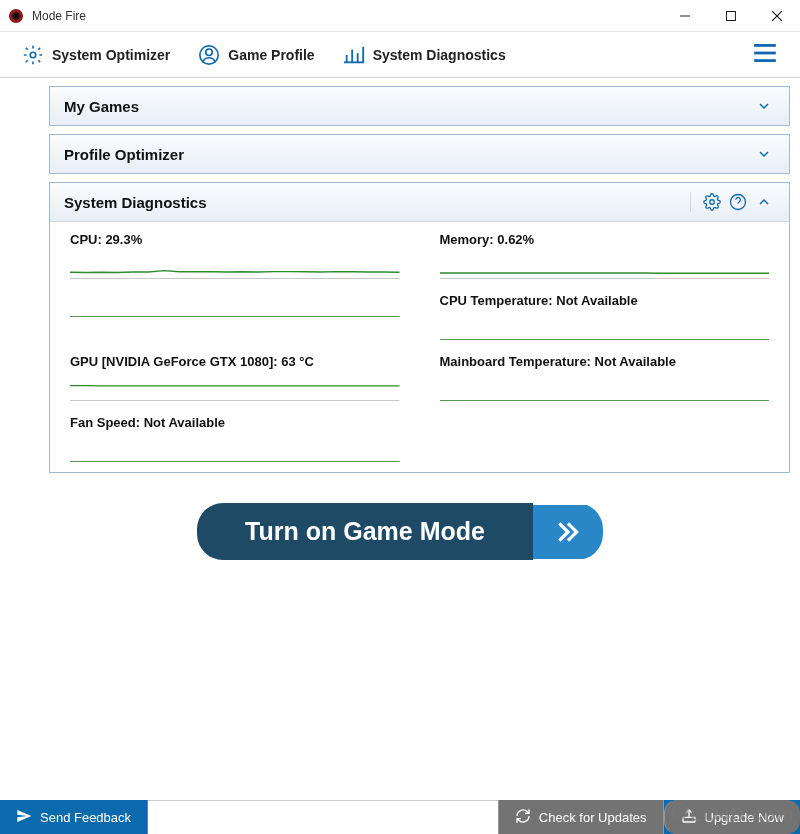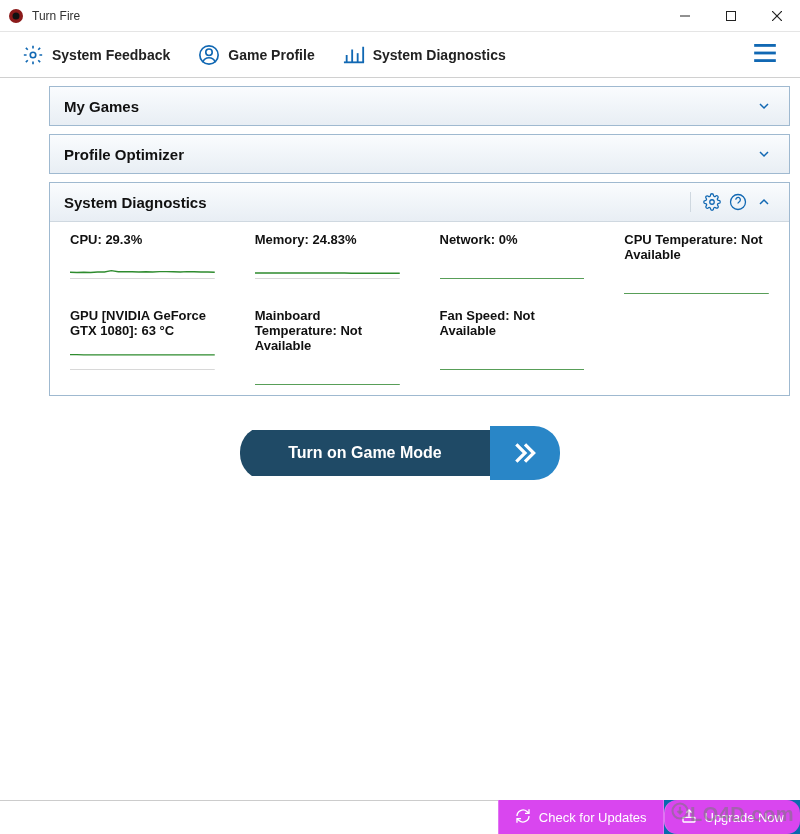--- a/index.html
+++ b/index.html
@@ -22,54 +22,54 @@
 
 
 .panel { border: 1px solid #9fb9d0; margin-bottom: 8px; margin-left: 39px; }
 .panel-header { height: 38px; background: linear-gradient(#fafcfe, #e8eef4); display: flex; align-items: center; padding: 0 14px; cursor: pointer; font-size: 15px; font-weight: 700; color: #111; }
 .panel-header .phspace { flex: 1; }
 .panel-header .phicon { width: 22px; height: 22px; display:flex; align-items:center; justify-content:center; margin-left: 4px; color: #1168b3; cursor:pointer; }
 .panel-header .sep { width:1px; height:20px; background:#cfd8e0; margin: 0 6px; }
 
 
 .perf-body { padding: 10px 20px 10px 20px; border-top: 1px solid #cfd8e0; }
-.perf-grid { display: grid; grid-template-columns: 1fr 1fr 1fr 1fr; column-gap: 40px; row-gap: 14px; }
+.perf-grid { display: grid; grid-template-columns: 1fr 1fr; column-gap: 40px; row-gap: 14px; }
 .stat { }
 .stat-label { font-size: 13px; font-weight: 600; color: #111; margin-bottom: 8px; }
 .stat-chart { height: 24px; width: 100%; }
 .stat-chart svg { width: 100%; height: 100%; display: block; }
 
 
 .cta-wrap { display: flex; justify-content: center; padding: 22px 0 8px 0; }
 .cta { display: flex; align-items: center; border-radius: 26px; overflow: hidden; cursor: pointer; }
-.cta .cta-main { background: #1f4a66; color: #fff; font-size: 16px; font-weight: 600; padding: 14px 48px 14px 48px; }
+.cta .cta-main { background: #1f4a66; color: #fff; font-size: 25px; font-weight: 600; padding: 14px 48px 14px 48px; }
 .cta .cta-arrow { background: #2986c7; color: #fff; padding: 14px 22px; display: flex; align-items: center; justify-content: center; }
 
 
 .footer { position: absolute; bottom: 0; left: 0; right: 0; height: 34px; background: #0a6aad; display: flex; align-items: stretch; color: #fff; font-size: 13px; }
 .footer .fitem { display: flex; align-items: center; gap: 8px; padding: 0 16px; cursor: pointer; border-right: 1px solid rgba(255,255,255,0.25); }
 .footer .fitem:first-child { background: #0a6aad; }
 .footer .fspace { flex: 1; background: #fff; border-top: 1px solid #ccc; }
-.footer .fitem.dark { background: #d946ef; border-left: 1px solid rgba(255,255,255,0.25); border-right: 1px solid rgba(255,255,255,0.25); }
+.footer .fitem.dark { background: #737373; border-left: 1px solid rgba(255,255,255,0.25); border-right: 1px solid rgba(255,255,255,0.25); }
 
 
 .watermark { position: absolute; right: 6px; bottom: 8px; font-size: 20px; font-weight: 700; color: rgba(120,120,120,0.55); pointer-events: none; letter-spacing: 0.5px;}
 .watermark .dl { display:inline-flex; align-items:center; }
 </style>
 </head>
 <body>
 
 <div class="titlebar">
   <span class="icon">
     <svg viewBox="0 0 16 16">
         <circle cx="8" cy="8" r="7" fill="#8b1a1a"></circle>
         <circle cx="8" cy="8" r="3.5" fill="#111"></circle>
       </svg>
   </span>
-  <span class="title">Turn Fire</span>
+  <span class="title">Mode Fire</span>
   <div class="win-btn">
     <svg width="10" height="10" viewBox="0 0 10 10">
         <line x1="0" y1="5" x2="10" y2="5" stroke="#222" stroke-width="1"></line>
       </svg>
   </div>
   <div class="win-btn">
     <svg width="10" height="10" viewBox="0 0 10 10">
         <rect x="0.5" y="0.5" width="9" height="9" fill="none" stroke="#222" stroke-width="1"></rect>
       </svg>
   </div>
@@ -82,21 +82,21 @@
 </div>
 
 <div class="toolbar">
   <div class="tool-item">
     <span class="ticon">
       <svg viewBox="0 0 24 24" width="22" height="22" fill="none" stroke="#1168b3" stroke-width="1.8">
           <circle cx="12" cy="12" r="3"></circle>
           <path d="M12 2v3M12 19v3M4.2 4.2l2.1 2.1M17.7 17.7l2.1 2.1M2 12h3M19 12h3M4.2 19.8l2.1-2.1M17.7 6.3l2.1-2.1"></path>
         </svg>
     </span>
-    <span>System Feedback</span>
+    <span>System Optimizer</span>
   </div>
   <div class="tool-item">
     <span class="ticon">
       <svg viewBox="0 0 24 24" width="22" height="22" fill="none" stroke="#1168b3" stroke-width="1.8">
           <circle cx="12" cy="12" r="10"></circle>
           <circle cx="12" cy="9" r="3.5"></circle>
           <path d="M5 20c1.5-3.5 5-5 7-5s5.5 1.5 7 5"></path>
         </svg>
     </span>
     <span>Game Profile</span>
@@ -179,30 +179,29 @@
         <div class="stat">
           <div class="stat-label">CPU: 29.3%</div>
           <div class="stat-chart">
               <svg viewBox="0 0 320 24" preserveAspectRatio="none">
     <line x1="0" y1="23.5" x2="320" y2="23.5" stroke="#bbb" stroke-width="0.8"></line>
     <polyline points="0.0,17.3 15.2,17.5 30.5,17.3 45.7,17.5 61.0,17.0 76.2,17.0 91.4,15.6 106.7,16.8 121.9,16.8 137.1,16.8 152.4,17.0 167.6,16.8 182.9,17.0 198.1,16.6 213.3,16.6 228.6,16.8 243.8,17.0 259.0,16.6 274.3,16.8 289.5,17.0 304.8,17.0 320.0,17.3" fill="none" stroke="#2e8b2e" stroke-width="1.4"></polyline>
   </svg>
             </div>
         </div>
         <div class="stat">
-          <div class="stat-label">Memory: 24.83%</div>
+          <div class="stat-label">Memory: 0.62%</div>
           <div class="stat-chart">
               <svg viewBox="0 0 320 24" preserveAspectRatio="none">
     <line x1="0" y1="23.5" x2="320" y2="23.5" stroke="#bbb" stroke-width="0.8"></line>
     <polyline points="0.0,18.0 15.2,18.0 30.5,18.0 45.7,18.0 61.0,18.0 76.2,18.0 91.4,18.0 106.7,18.0 121.9,18.0 137.1,18.0 152.4,18.0 167.6,18.0 182.9,18.0 198.1,18.0 213.3,18.2 228.6,18.2 243.8,18.2 259.0,18.2 274.3,18.2 289.5,18.2 304.8,18.2 320.0,18.2" fill="none" stroke="#2e8b2e" stroke-width="1.4"></polyline>
   </svg>
             </div>
         </div>
         <div class="stat">
-          <div class="stat-label">Network: 0%</div>
           <div class="stat-chart">
               <svg viewBox="0 0 320 24" preserveAspectRatio="none">
     <line x1="0" y1="23.5" x2="320" y2="23.5" stroke="#bbb" stroke-width="0.8"></line>
     <polyline points="0.0,24.0 15.2,24.0 30.5,24.0 45.7,24.0 61.0,24.0 76.2,24.0 91.4,24.0 106.7,24.0 121.9,24.0 137.1,24.0 152.4,24.0 167.6,24.0 182.9,24.0 198.1,24.0 213.3,24.0 228.6,24.0 243.8,24.0 259.0,24.0 274.3,24.0 289.5,24.0 304.8,24.0 320.0,24.0" fill="none" stroke="#2e8b2e" stroke-width="1.4"></polyline>
   </svg>
             </div>
         </div>
         <div class="stat">
           <div class="stat-label">CPU Temperature: Not Available</div>
           <div class="stat-chart">
@@ -251,20 +250,28 @@
             <polyline points="4 4 12 12 4 20"></polyline>
             <polyline points="12 4 20 12 12 20"></polyline>
           </svg>
       </div>
     </div>
   </div>
 
 </div>
 
 <div class="footer">
+  <div class="fitem">
+    <span>
+      <svg viewBox="0 0 24 24" width="16" height="16" fill="#fff">
+          <path d="M2 21l21-9L2 3v7l15 2-15 2z"></path>
+        </svg>
+    </span>
+    <span>Send Feedback</span>
+  </div>
   <div class="fspace"></div>
   <div class="fitem dark">
     <span>
       <svg viewBox="0 0 24 24" width="16" height="16" fill="none" stroke="#fff" stroke-width="2">
           <path d="M21 2v6h-6"></path>
           <path d="M3 12a9 9 0 0 1 15-6.7L21 8"></path>
           <path d="M3 22v-6h6"></path>
           <path d="M21 12a9 9 0 0 1-15 6.7L3 16"></path>
         </svg>
     </span>

